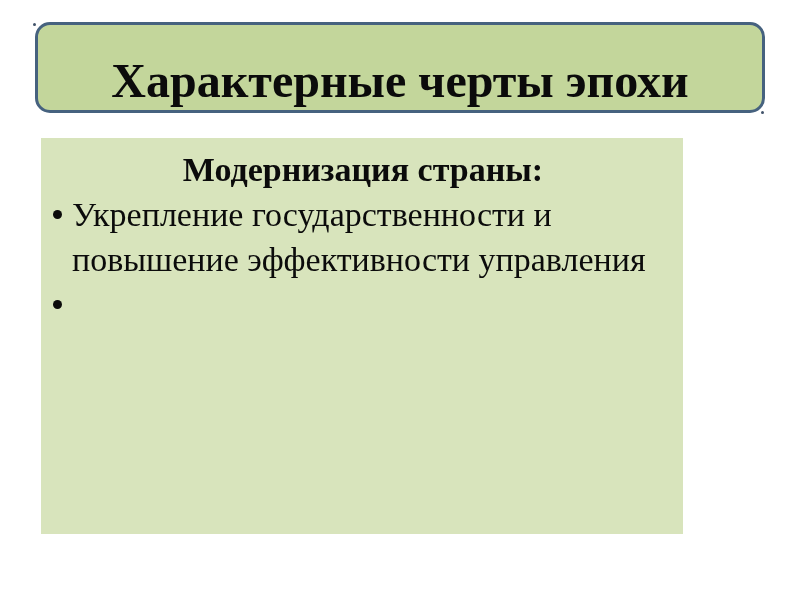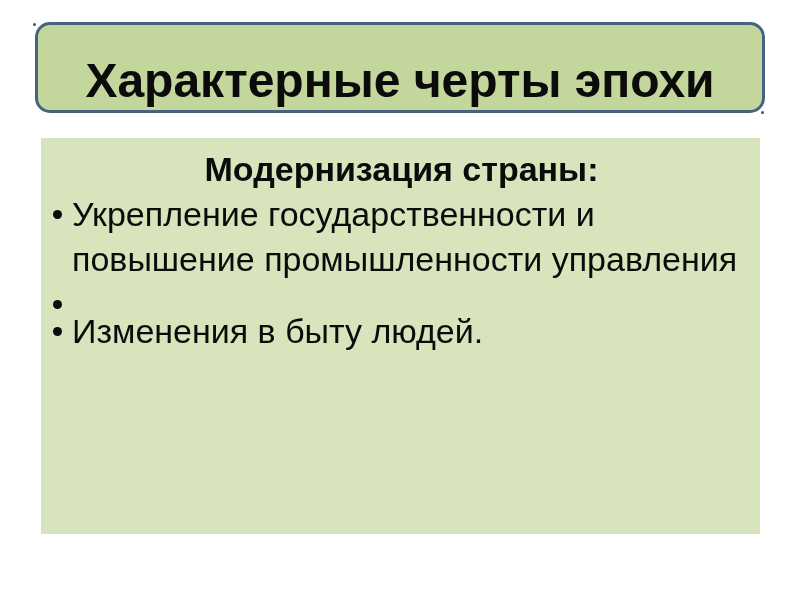--- a/index.html
+++ b/index.html
@@ -6,21 +6,21 @@
     margin: 0;
     padding: 0;
     background: #ffffff;
   }
   .slide-canvas {
     position: relative;
     width: 800px;
     height: 600px;
     background: #ffffff;
     overflow: hidden;
-    font-family: Liberation Sans, sans-serif;
+    font-family: Liberation Serif, serif;
     color: #0b0b0b;
   }
   
   .title-box {
     position: absolute;
     left: 35px;
     top: 22px;
     width: 730px;
     height: 91px;
     box-sizing: border-box;
@@ -36,21 +36,21 @@
     font-weight: bold;
     line-height: 1;
     padding-top: 26px;
     white-space: nowrap;
   }
   
   .content-box {
     position: absolute;
     left: 41px;
     top: 138px;
-    width: 719px;
+    width: 642px;
     height: 396px;
     box-sizing: border-box;
     background: #d8e4bc;
     padding: 9px 8px 0 10px;
     font-size: 34px;
     line-height: 45px;
   }
   .content-heading {
     text-align: center;
     font-weight: bold;
@@ -98,25 +98,21 @@
     <div class="title-text">Характерные черты эпохи</div>
   </div>
 
   <div class="content-box">
     <div class="content-heading">Модернизация страны:</div>
 
     <ul class="bullet-list">
       <li class="bullet-item">
         <span class="bullet-dot"></span>
         <span class="bullet-text">Укрепление государственности и
-повышение промышленности управления</span>
+повышение эффективности управления</span>
       </li>
       <li class="bullet-item">
         <span class="bullet-dot"></span>
-      </li>
-      <li class="bullet-item">
-        <span class="bullet-dot"></span>
-        <span class="bullet-text">Изменения в быту людей.</span>
       </li>
     </ul>
   </div>
 
 </div>
 
 </body></html>

